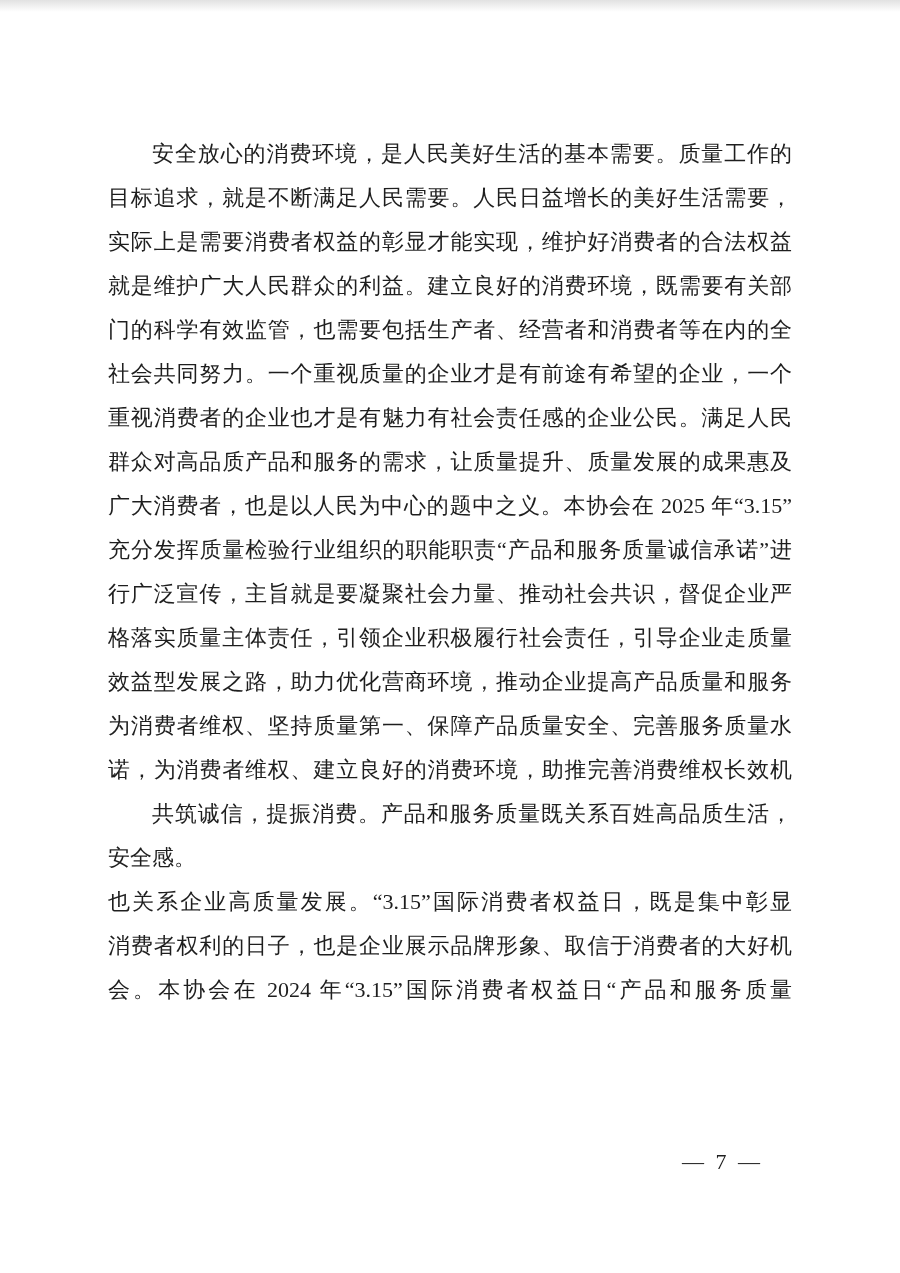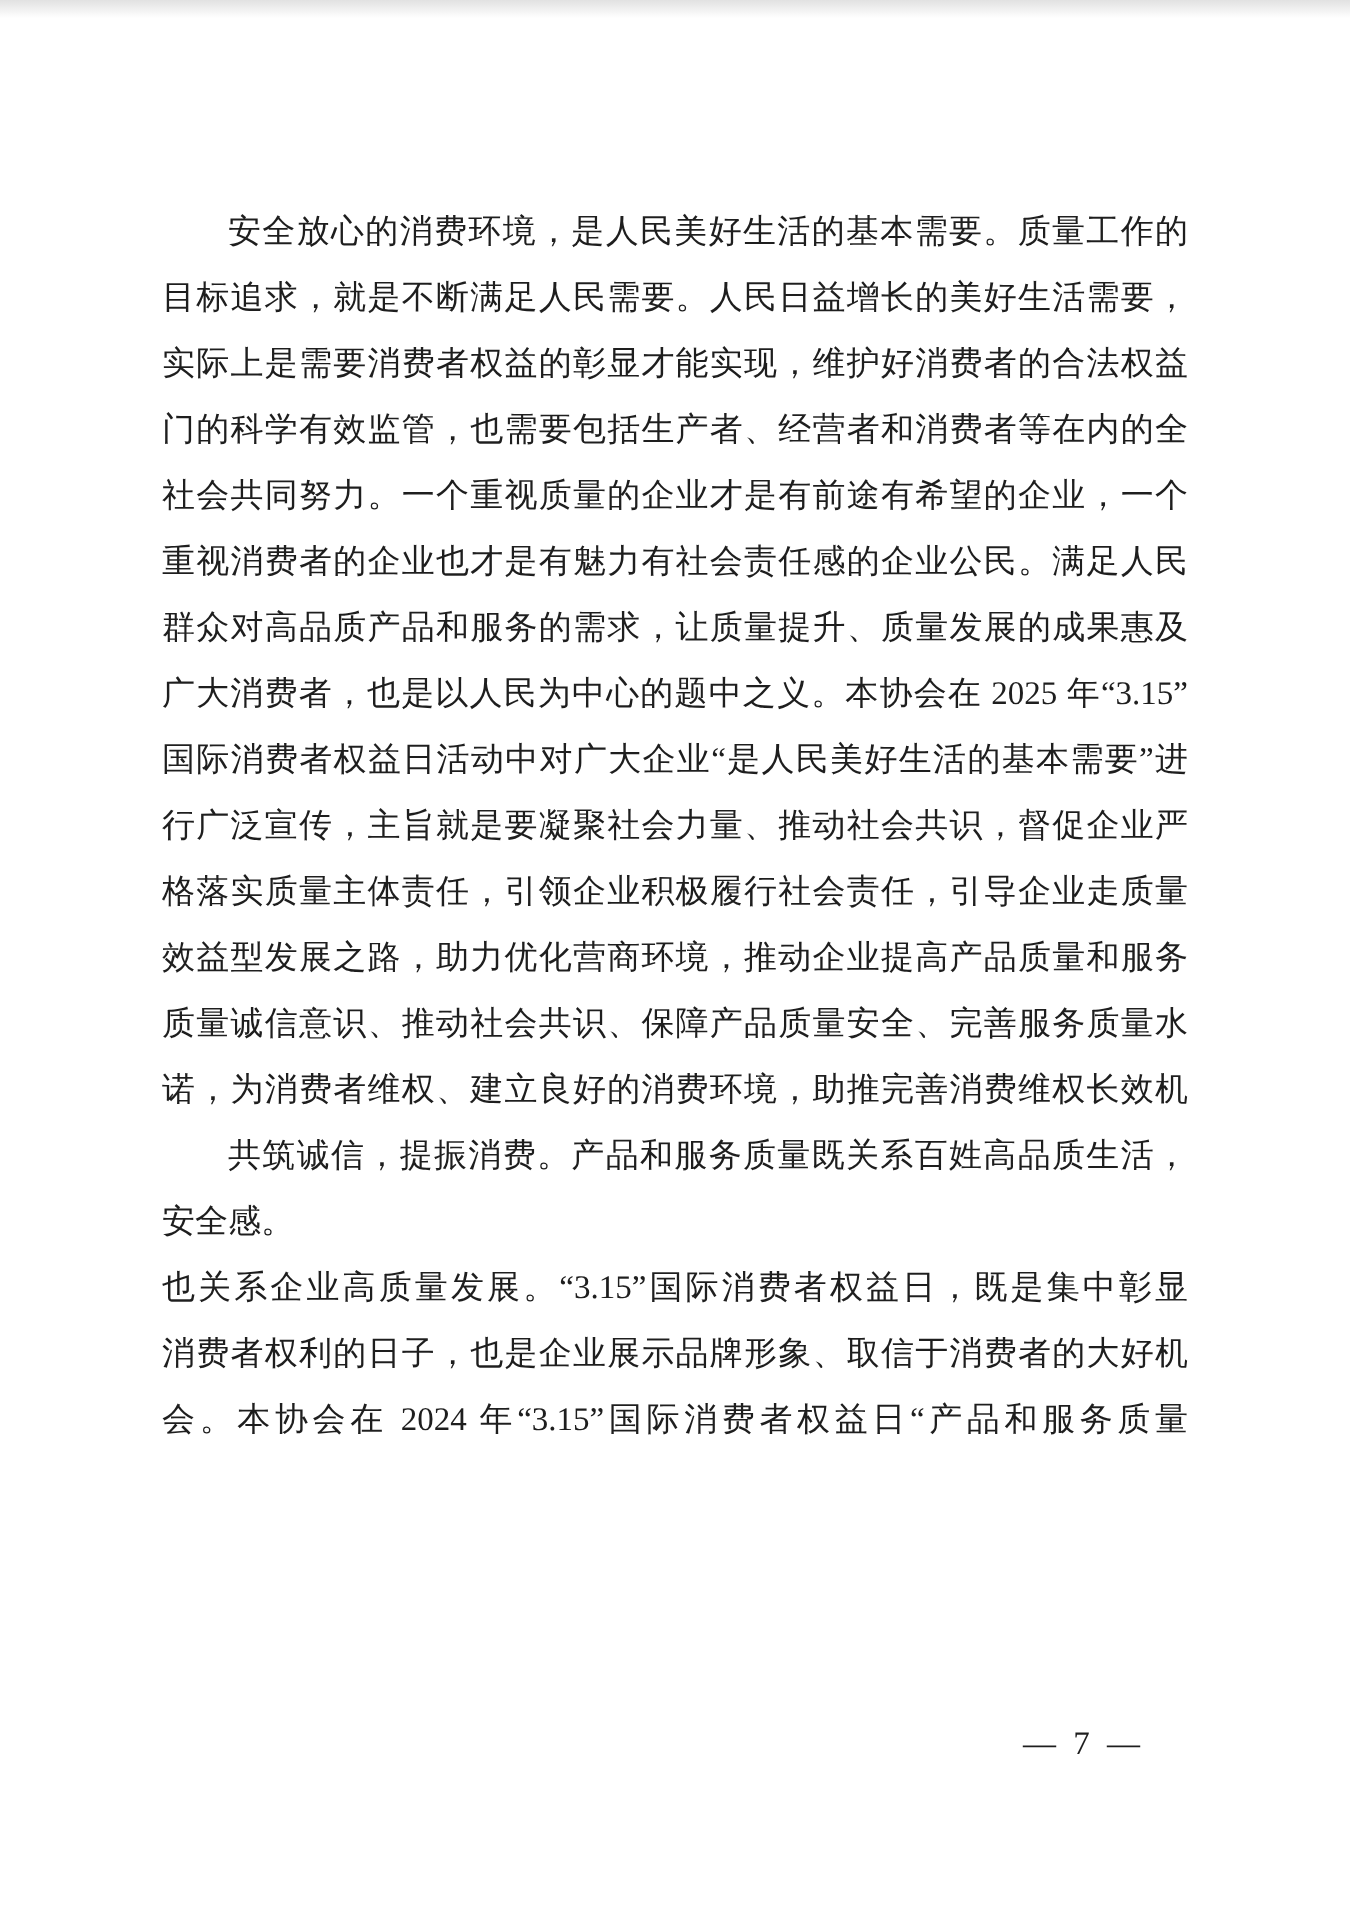--- a/index.html
+++ b/index.html
@@ -60,30 +60,31 @@
 </style>
 </head>
 <body>
 
 <div class="page">
   <div class="scan-band"></div>
   <div class="content">
       <div class="text-line indent">安全放心的消费环境，是人民美好生活的基本需要。质量工作的</div>
       <div class="text-line">目标追求，就是不断满足人民需要。人民日益增长的美好生活需要，</div>
       <div class="text-line">实际上是需要消费者权益的彰显才能实现，维护好消费者的合法权益</div>
+      <div class="text-line">就是维护广大人民群众的利益。建立良好的消费环境，既需要有关部</div>
       <div class="text-line">门的科学有效监管，也需要包括生产者、经营者和消费者等在内的全</div>
       <div class="text-line">社会共同努力。一个重视质量的企业才是有前途有希望的企业，一个</div>
       <div class="text-line">重视消费者的企业也才是有魅力有社会责任感的企业公民。满足人民</div>
       <div class="text-line">群众对高品质产品和服务的需求，让质量提升、质量发展的成果惠及</div>
       <div class="text-line">广大消费者，也是以人民为中心的题中之义。本协会在 2025 年“3.15”</div>
-      <div class="text-line">国际消费者权益日活动中对广大企业“是人民美好生活的基本需要”进</div>
+      <div class="text-line">充分发挥质量检验行业组织的职能职责“产品和服务质量诚信承诺”进</div>
       <div class="text-line">行广泛宣传，主旨就是要凝聚社会力量、推动社会共识，督促企业严</div>
       <div class="text-line">格落实质量主体责任，引领企业积极履行社会责任，引导企业走质量</div>
       <div class="text-line">效益型发展之路，助力优化营商环境，推动企业提高产品质量和服务</div>
-      <div class="text-line">质量诚信意识、推动社会共识、保障产品质量安全、完善服务质量水</div>
+      <div class="text-line">为消费者维权、坚持质量第一、保障产品质量安全、完善服务质量水</div>
       <div class="text-line">诺，为消费者维权、建立良好的消费环境，助推完善消费维权长效机制，</div>
       <div class="text-line indent">共筑诚信，提振消费。产品和服务质量既关系百姓高品质生活，</div>
       <div class="text-line para-end">安全感。</div>
       <div class="text-line">也关系企业高质量发展。“3.15”国际消费者权益日，既是集中彰显</div>
       <div class="text-line">消费者权利的日子，也是企业展示品牌形象、取信于消费者的大好机</div>
       <div class="text-line">会。本协会在 2024 年“3.15”国际消费者权益日“产品和服务质量</div>
     </div>
   <div class="page-number">— 7 —</div>
 </div>
 

